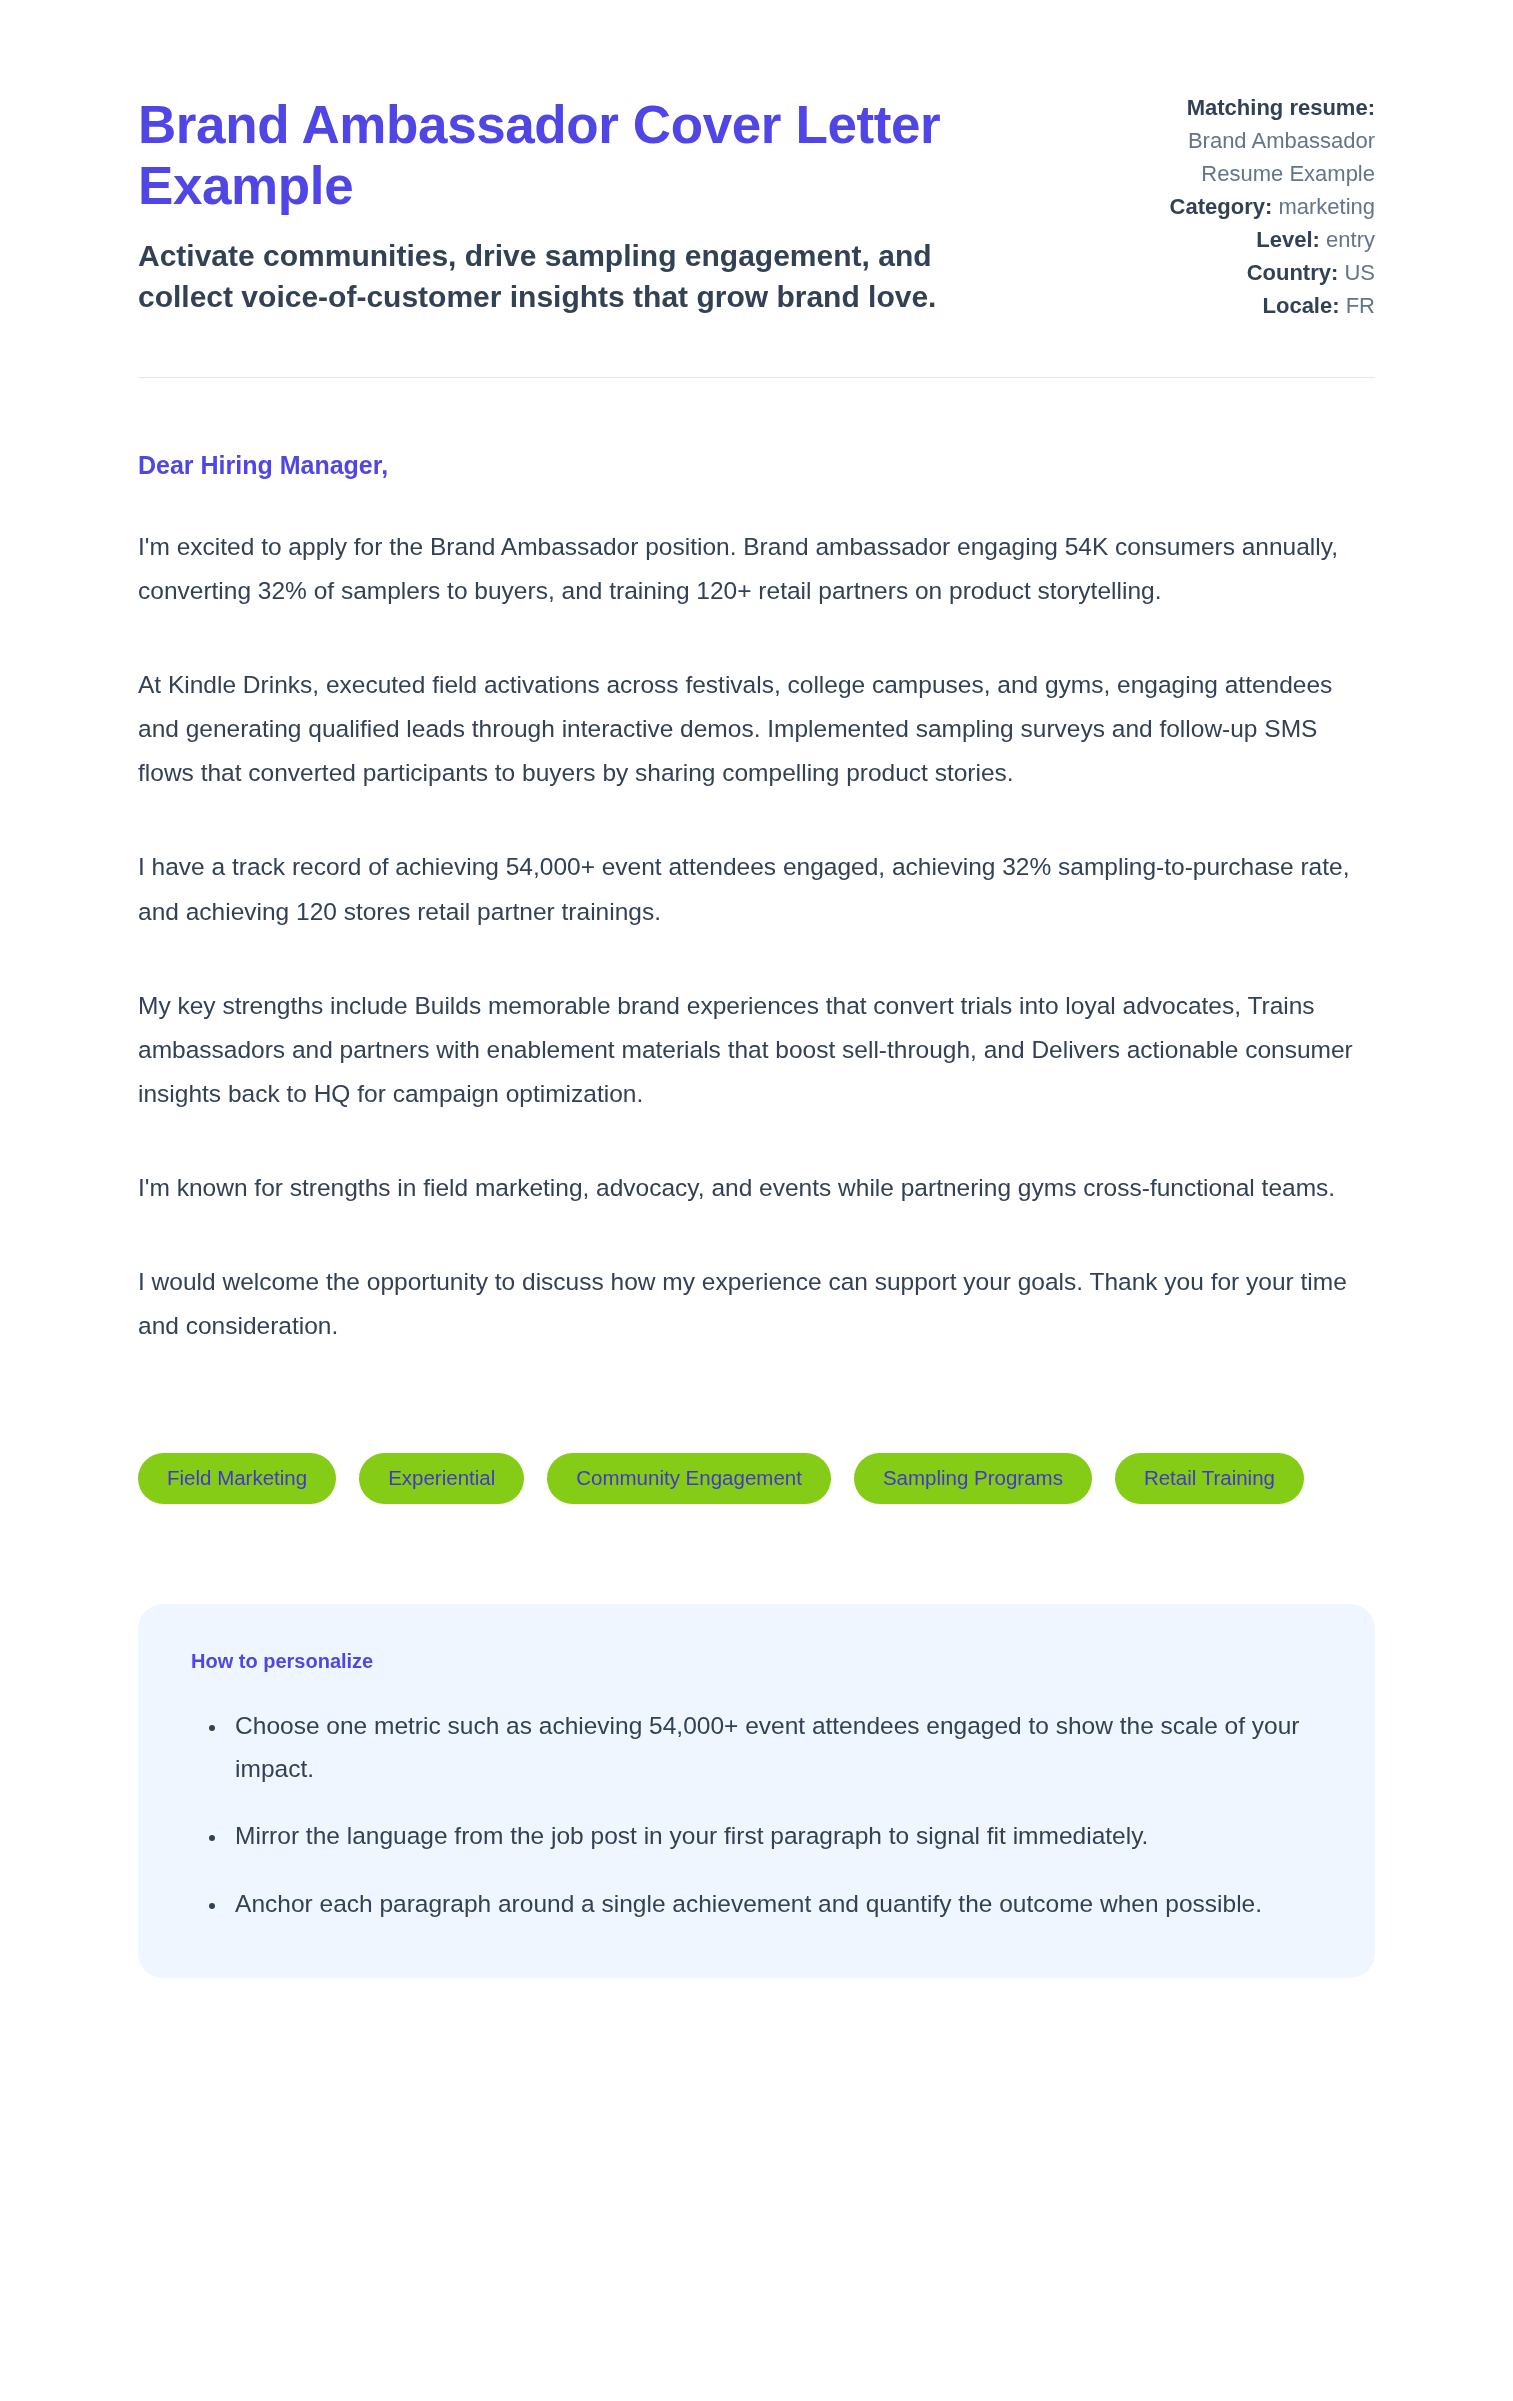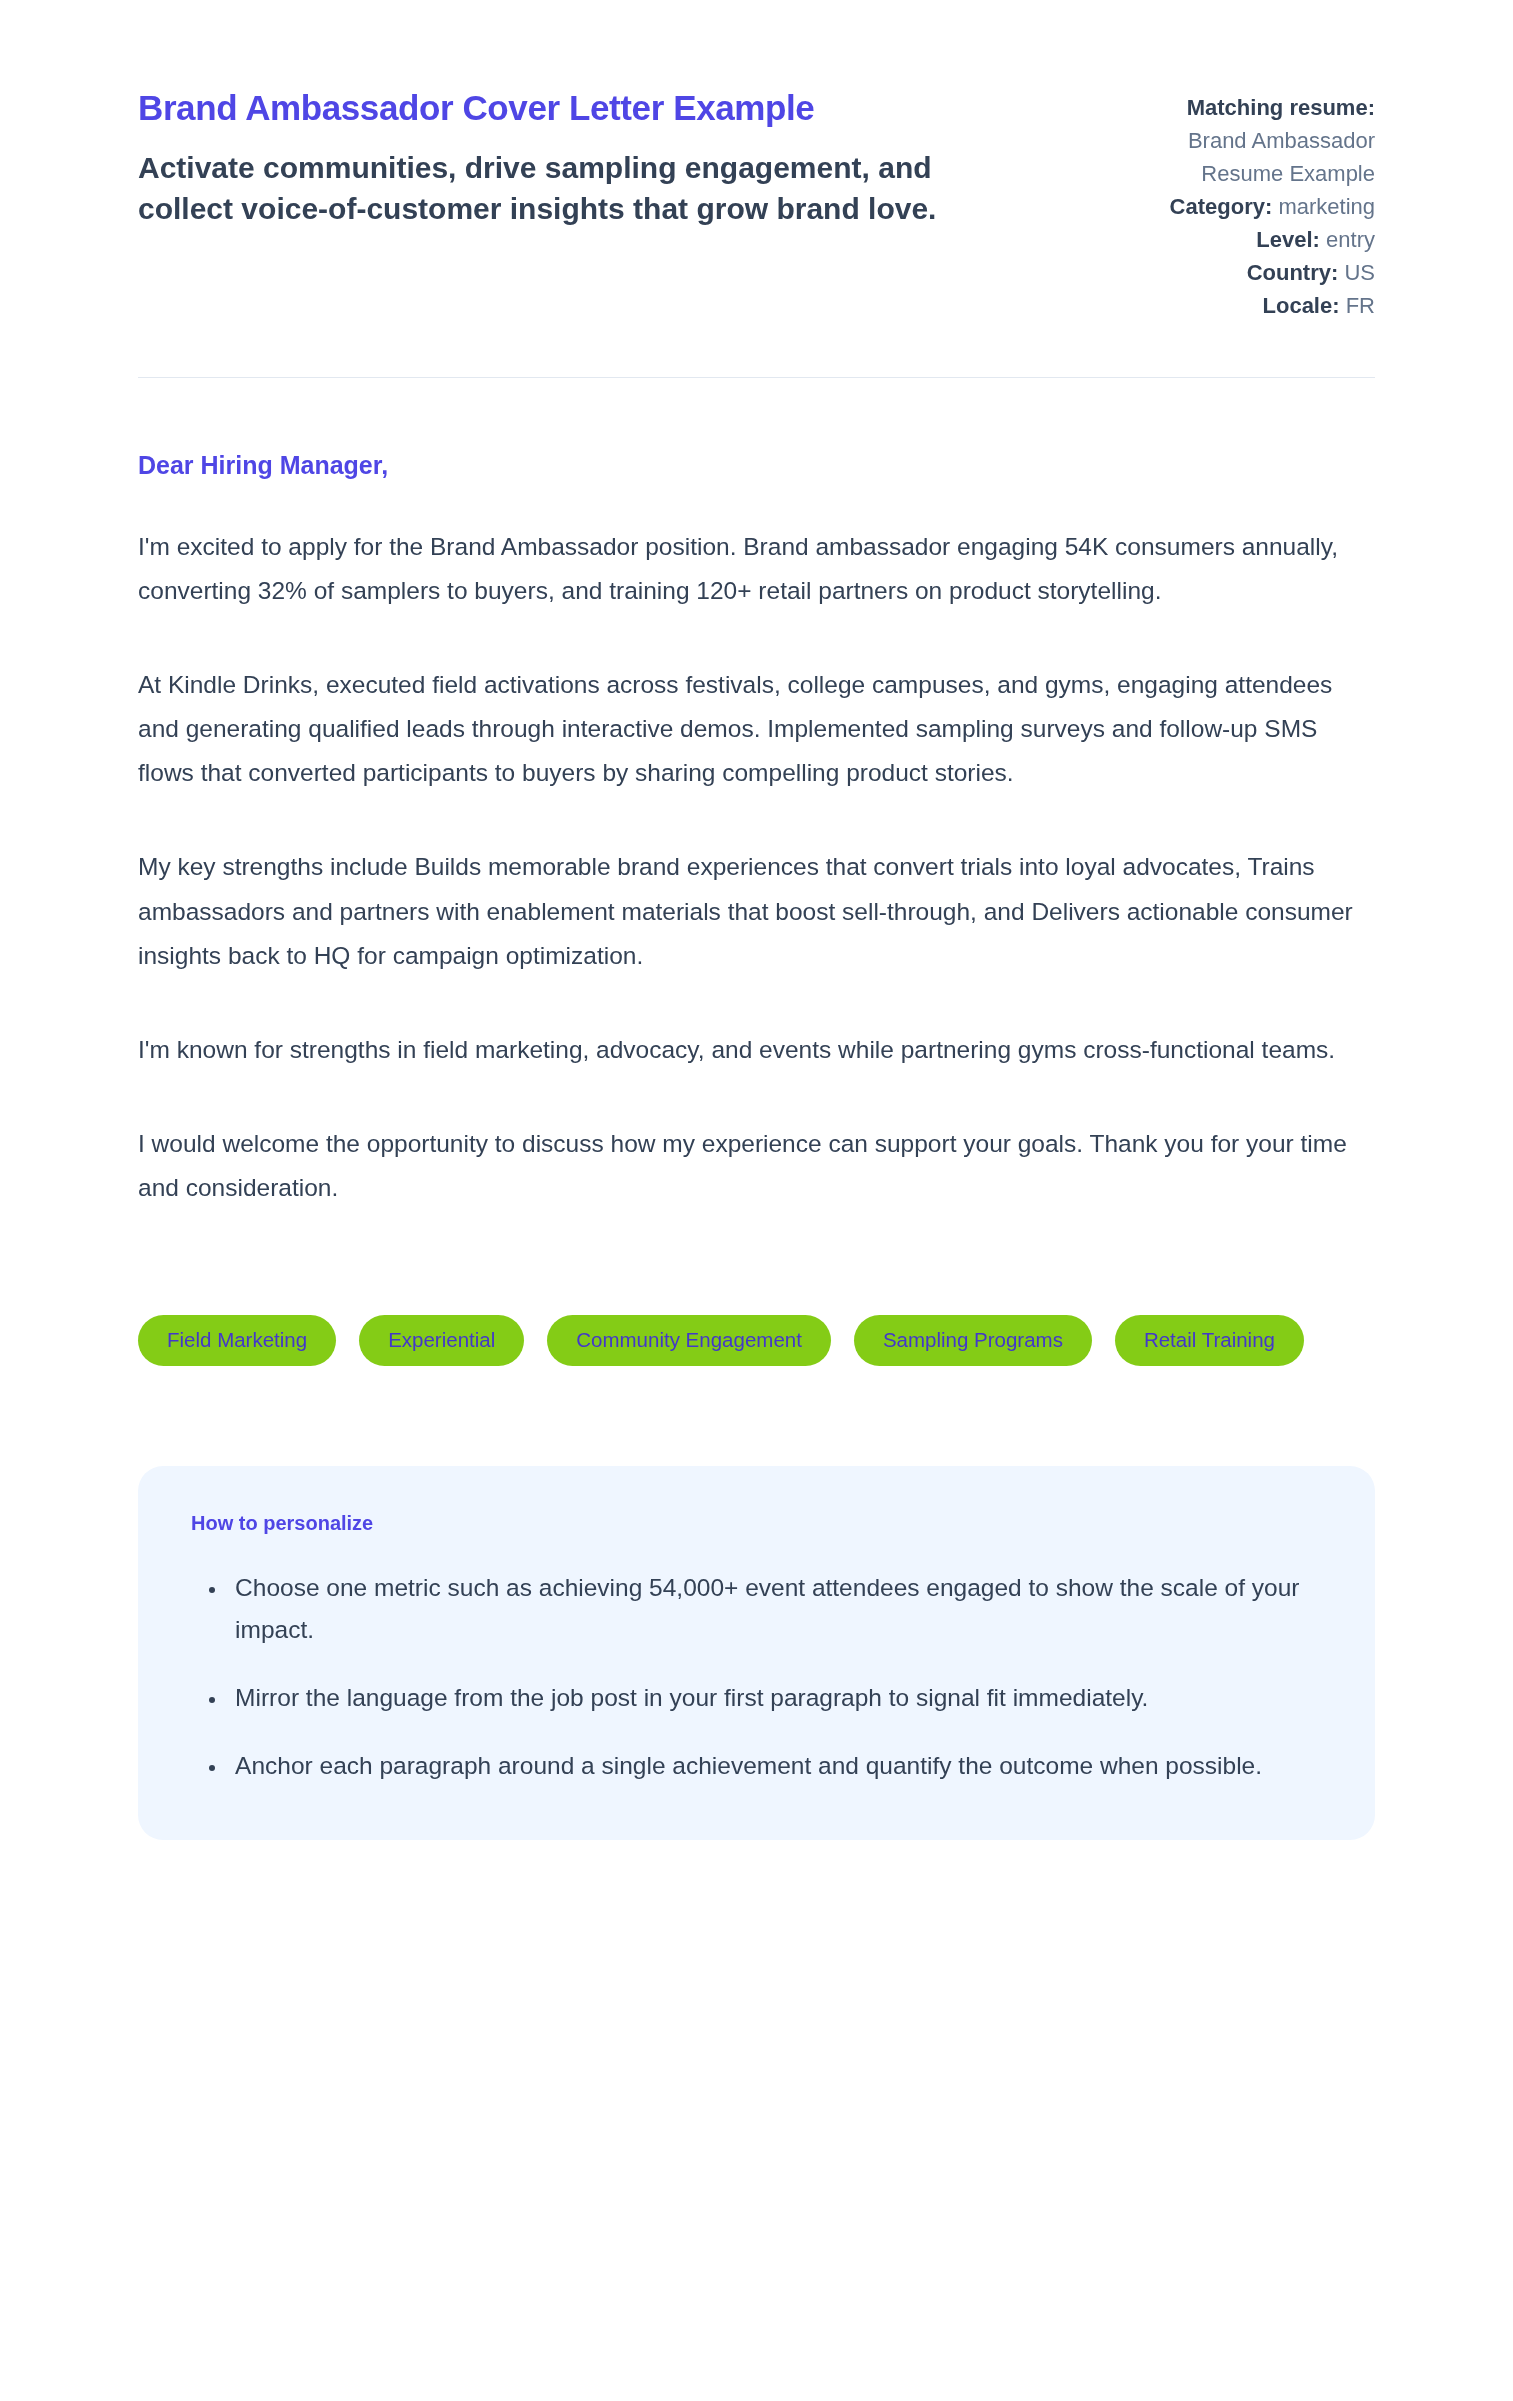--- a/index.html
+++ b/index.html
@@ -20,22 +20,22 @@
 
   
   .header {
     display: flex;
     justify-content: space-between;
     align-items: flex-start;
     gap: 43px;
   }
   .header-left { max-width: 943px; }
   .page-title {
-    margin: 6px 0 18px 0;
-    font-size: 35px;
+    margin: 12px 0 18px 0;
+    font-size: 53px;
     line-height: 1.16;
     font-weight: 800;
     color: #4f46e5;
     letter-spacing: -0.4px;
   }
   .page-subtitle {
     margin: 0;
     font-size: 30px;
     line-height: 1.38;
     font-weight: 700;
@@ -169,20 +169,21 @@
       </div>
     </div>
   </div>
 
   <hr class="divider">
 
   <div class="letter">
     <p class="salutation">Dear Hiring Manager,</p>
     <p class="para">I'm excited to apply for the Brand Ambassador position. Brand ambassador engaging 54K consumers annually, converting 32% of samplers to buyers, and training 120+ retail partners on product storytelling.</p>
     <p class="para">At Kindle Drinks, executed field activations across festivals, college campuses, and gyms, engaging attendees and generating qualified leads through interactive demos. Implemented sampling surveys and follow-up SMS flows that converted participants to buyers by sharing compelling product stories.</p>
+    <p class="para">I have a track record of achieving 54,000+ event attendees engaged, achieving 32% sampling-to-purchase rate, and achieving 120 stores retail partner trainings.</p>
     <p class="para">My key strengths include Builds memorable brand experiences that convert trials into loyal advocates, Trains ambassadors and partners with enablement materials that boost sell-through, and Delivers actionable consumer insights back to HQ for campaign optimization.</p>
     <p class="para">I'm known for strengths in field marketing, advocacy, and events while partnering gyms cross-functional teams.</p>
     <p class="para">I would welcome the opportunity to discuss how my experience can support your goals. Thank you for your time and consideration.</p>
 
   </div>
 
   <div class="tags">
     <span class="tag">Field Marketing</span>
     <span class="tag">Experiential</span>
     <span class="tag">Community Engagement</span>

